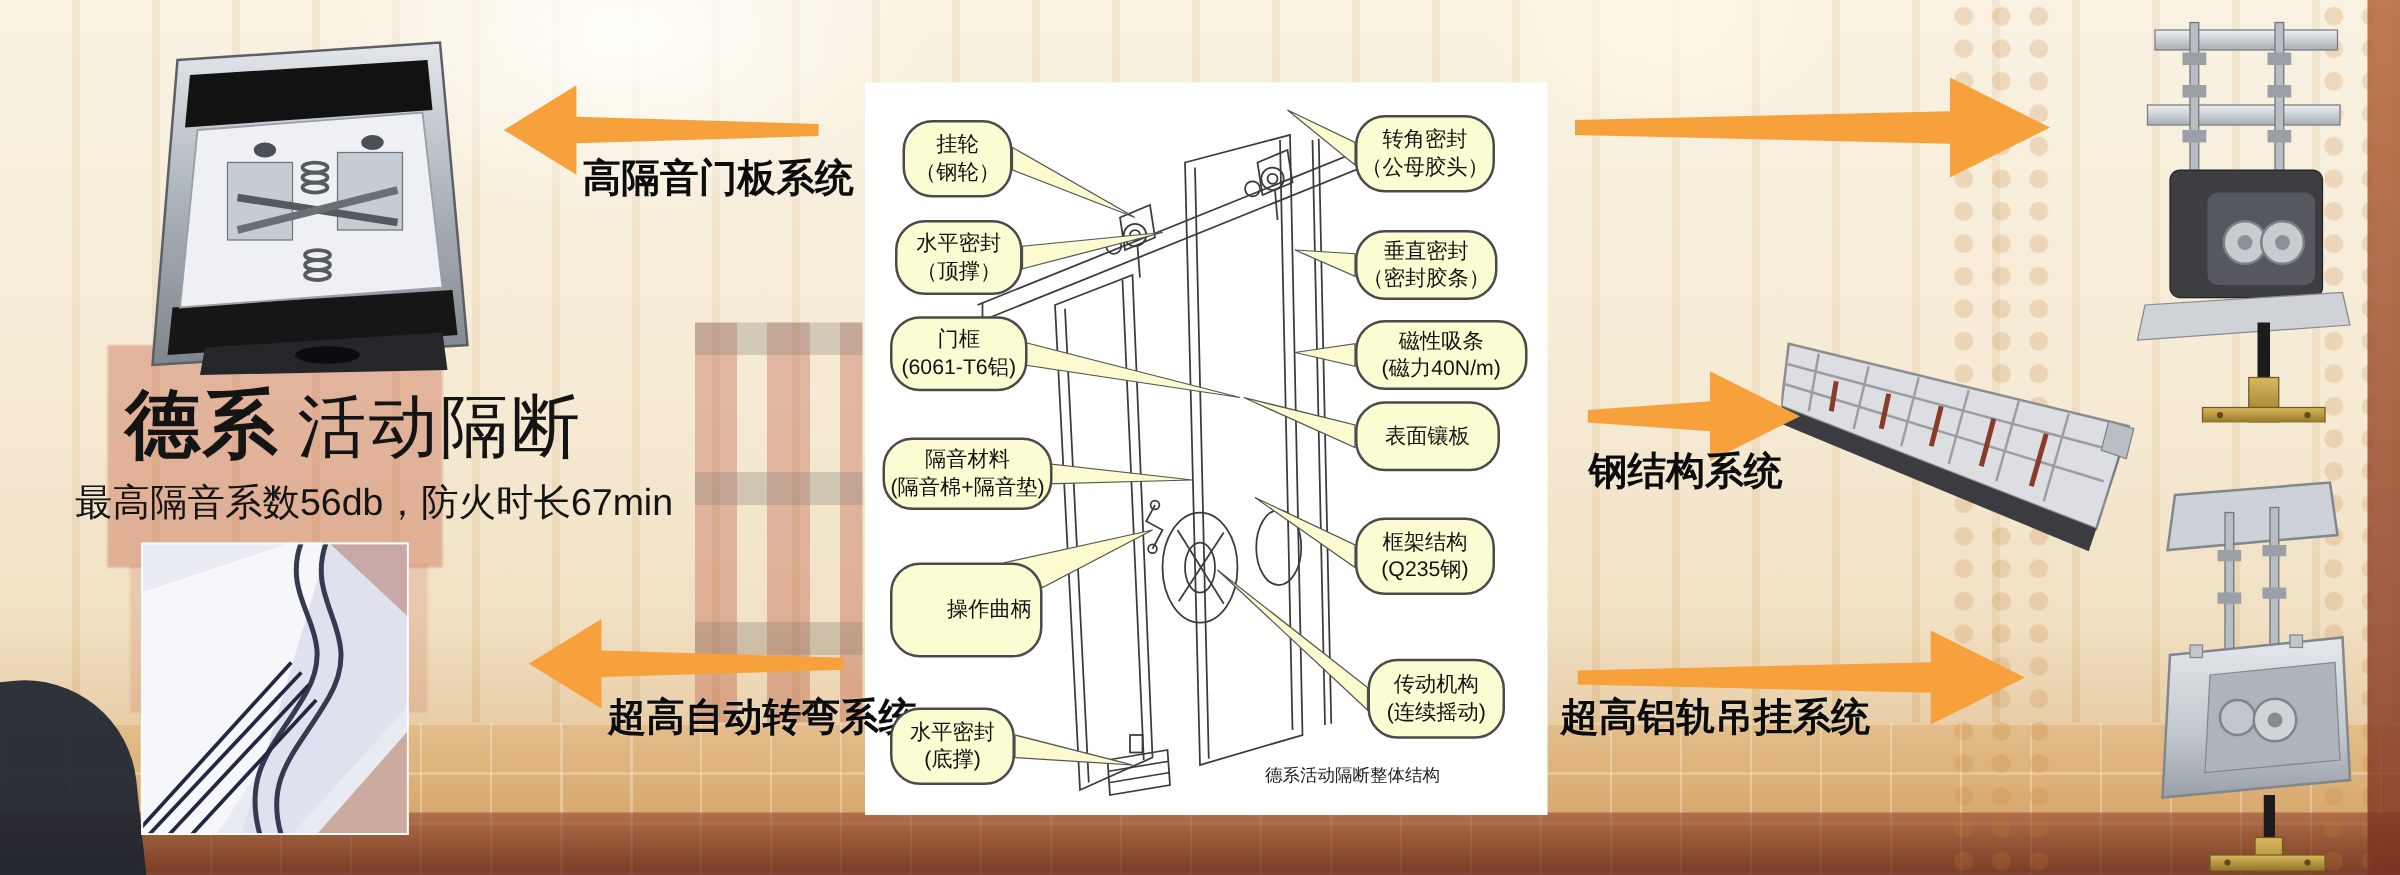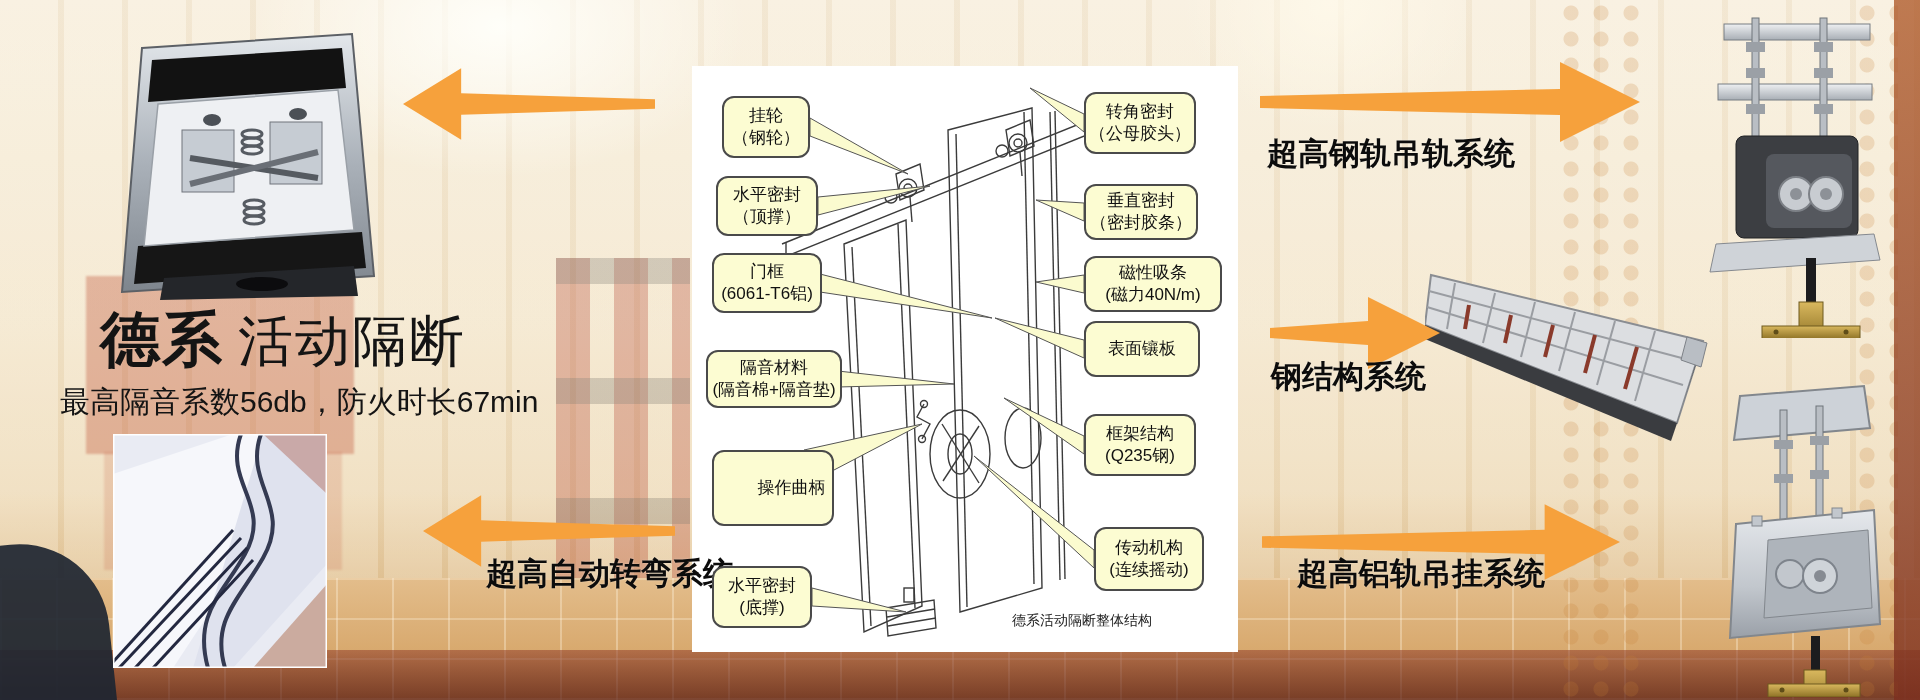--- a/index.html
+++ b/index.html
@@ -29,21 +29,21 @@
     repeating-linear-gradient(90deg,rgba(178,62,44,.55) 0 34px,rgba(245,232,210,.25) 34px 58px);
     opacity:.55;}
   .bg-dots{background-image:radial-gradient(circle,rgba(197,126,52,.38) 0 7px,transparent 8px);
     background-size:30px 26px;opacity:.55;}
   .bg-right-edge{left:1894px;top:0;width:26px;height:700px;
     background:linear-gradient(180deg,#b05c2c,#7c2f1f);opacity:.8;}
   
   .panel{left:692px;top:66px;width:546px;height:586px;background:#ffffff;}
   .callout{position:absolute;display:flex;flex-direction:column;justify-content:center;align-items:center;
     background:var(--callout_bg,#FCFCD2);border:2px solid var(--callout_border,#4a4a4a);
-    border-radius:12px;font-size:17px;line-height:1.3;color:#111;text-align:center;z-index:5;
+    border-radius:24px;font-size:17px;line-height:1.3;color:#111;text-align:center;z-index:5;
     box-sizing:border-box;padding:2px 3px;}
   .callout span{display:block;white-space:nowrap;}
   .caption{font-size:14px;color:#222;z-index:5;}
   
   .arrow{z-index:4;}
   .arrow polygon{fill:var(--arrow,#F6A13C);}
   .syslabel{font-size:31px;font-weight:800;color:#0c0c0c;z-index:4;white-space:nowrap;
     text-shadow:0 0 2px rgba(255,255,255,.4);}
   .title{left:100px;top:300px;z-index:3;color:#141414;white-space:nowrap;}
   .title .t1{font-size:60px;font-weight:900;letter-spacing:2px;}
@@ -119,40 +119,40 @@
         <line x1="6" y1="234" x2="128" y2="104"></line>
       <line x1="22" y1="234" x2="134" y2="114"></line>
         <line x1="40" y1="234" x2="140" y2="126"></line>
     </g>
     <rect x="0" y="0" width="214" height="234" fill="none" stroke="#ffffff" stroke-width="3"></rect>
   </svg>
 
   <svg class="abs arrow" style="left:403px;top:67px;" width="252" height="74" viewBox="0 0 260 74">
     <polygon points="0,37 60,0 60,26 260,32 260,42 60,48 60,74"></polygon>
   </svg>
+  <div class="abs syslabel" style="left:466px;top:122px;">高隔音门板系统</div>
 
   <svg class="abs arrow" style="left:423px;top:494px;" width="252" height="74" viewBox="0 0 260 74">
     <polygon points="0,37 60,0 60,26 260,32 260,42 60,48 60,74"></polygon>
   </svg>
   <div class="abs syslabel" style="left:486px;top:553px;">超高自动转弯系统</div>
 
   <svg class="abs arrow" style="left:1260px;top:62px;" width="380" height="80" viewBox="0 0 380 80">
     <polygon points="380,40 300,0 300,27 0,34 0,46 300,53 300,80"></polygon>
   </svg>
-  <div class="abs syslabel" style="left:1267px;top:133px;">超高钢轨吊轨系统</div>
 
   <svg class="abs arrow" style="left:1270px;top:297px;" width="170" height="72" viewBox="0 0 170 72">
     <polygon points="170,36 98,0 98,24 0,31 0,41 98,48 98,72"></polygon>
   </svg>
   <div class="abs syslabel" style="left:1271px;top:356px;">钢结构系统</div>
 
   <svg class="abs arrow" style="left:1262px;top:503px;" width="358" height="78" viewBox="0 0 380 80">
     <polygon points="380,40 300,0 300,27 0,34 0,46 300,53 300,80"></polygon>
   </svg>
-  <div class="abs syslabel" style="left:1297px;top:553px;">超高铝轨吊挂系统</div>
+  <div class="abs syslabel" style="left:1248px;top:553px;">超高铝轨吊挂系统</div>
 
   <div class="abs panel">
     <svg width="546" height="586" viewBox="0 0 546 586">
 
       <g stroke="#3b3b3b" fill="none" stroke-width="1.4">
         <line x1="90" y1="178" x2="432" y2="40"></line>
           <line x1="90" y1="192" x2="432" y2="54"></line>
         <line x1="94" y1="176" x2="94" y2="194"></line>
           <line x1="428" y1="38" x2="428" y2="56"></line>
         <path d="M204,108 l24,-10 4,26 -24,10 z"></path>

